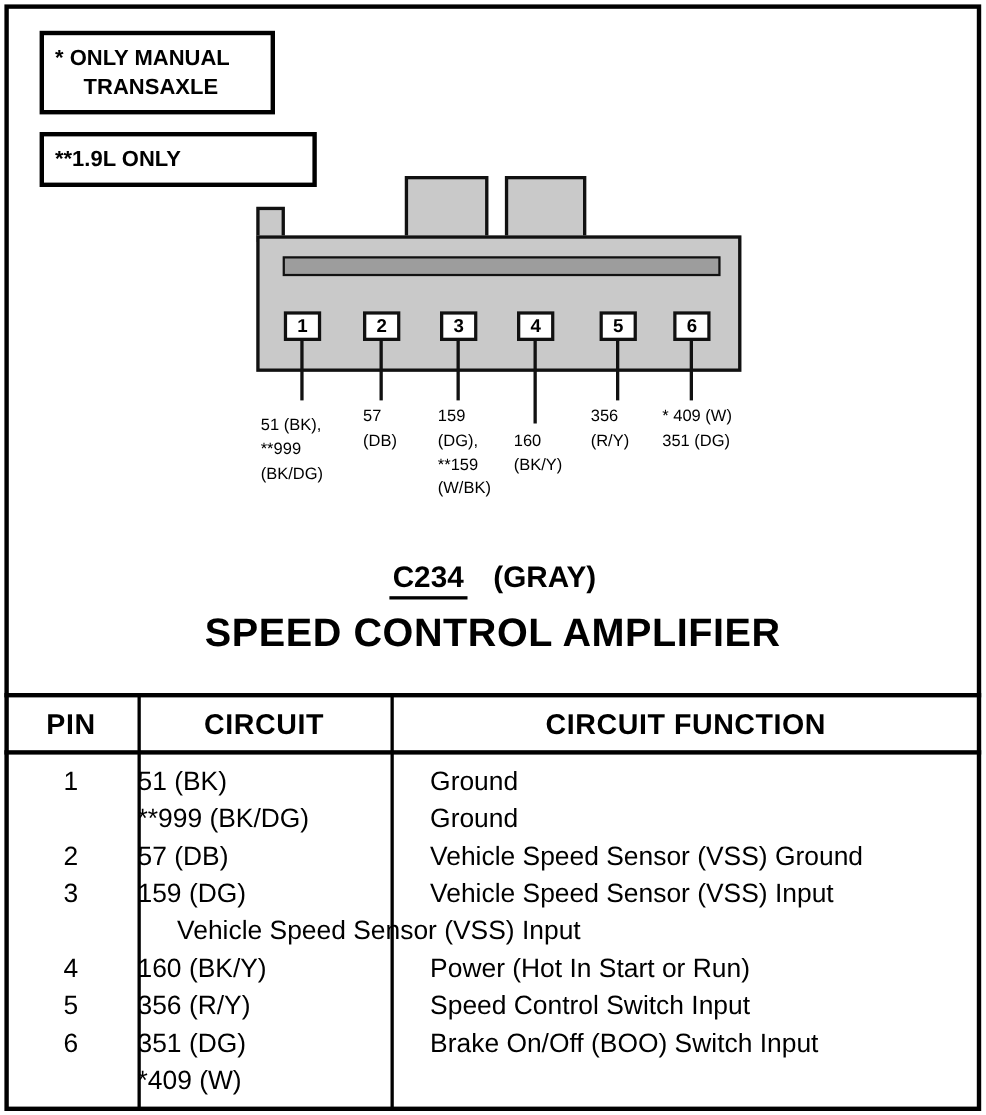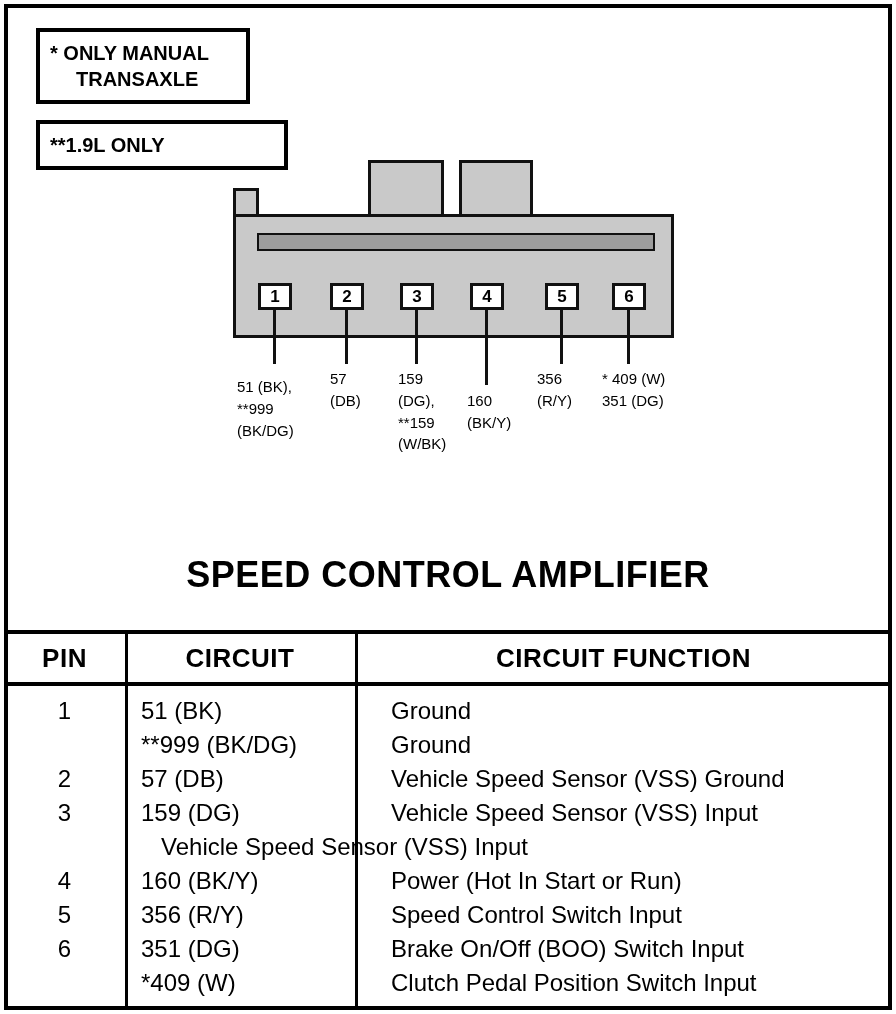--- a/index.html
+++ b/index.html
@@ -94,21 +94,21 @@
     font-weight: bold; font-size: 26px;
   }
   .thead .h { text-align: center; letter-spacing: 0.5px; }
   .tbody { position: absolute; left: 4px; right: 4px; top: 694px; }
   .trow {
     display: grid; grid-template-columns: 121px 230px 1fr;
     height: 34px; align-items: center;
     font-size: 24px;
   }
   .c-pin { text-align: center; }
-  .c-cir { padding-left: 16px; white-space: nowrap; }
+  .c-cir { white-space: nowrap; }
   .c-fun { padding-left: 36px; white-space: nowrap; }
 </style>
 </head>
 <body>
 
 <div class="page">
   <div class="frame"></div>
 
   <div class="notebox n1">
     <div class="l1">*  ONLY MANUAL</div>
@@ -159,20 +159,23 @@
   </div>
   <div class="plabel pl5">
     <div>356</div>
     <div>(R/Y)</div>
   </div>
   <div class="plabel pl6">
     <div>* 409 (W)</div>
     <div>351 (DG)</div>
   </div>
 
+  <div class="ctitle">
+    <span class="cnum">C234</span><span class="ccolor">(GRAY)</span>
+  </div>
   <div class="csub">SPEED CONTROL AMPLIFIER</div>
 
   <div class="ttop"></div>
   <div class="vline vl1"></div>
   <div class="vline vl2"></div>
 
   <div class="thead">
     <div class="h">PIN</div>
     <div class="h">CIRCUIT</div>
     <div class="h">CIRCUIT FUNCTION</div>
@@ -214,16 +217,15 @@
       <div class="c-fun">Speed Control Switch Input</div>
     </div>
     <div class="trow">
       <div class="c-pin">6</div>
       <div class="c-cir">351 (DG)</div>
       <div class="c-fun">Brake On/Off (BOO) Switch Input</div>
     </div>
     <div class="trow">
       <div class="c-pin"></div>
       <div class="c-cir">*409 (W)</div>
-      <div class="c-fun">Clutch Pedal Position Switch Input</div>
     </div>
   </div>
 </div>
 
 </body></html>

